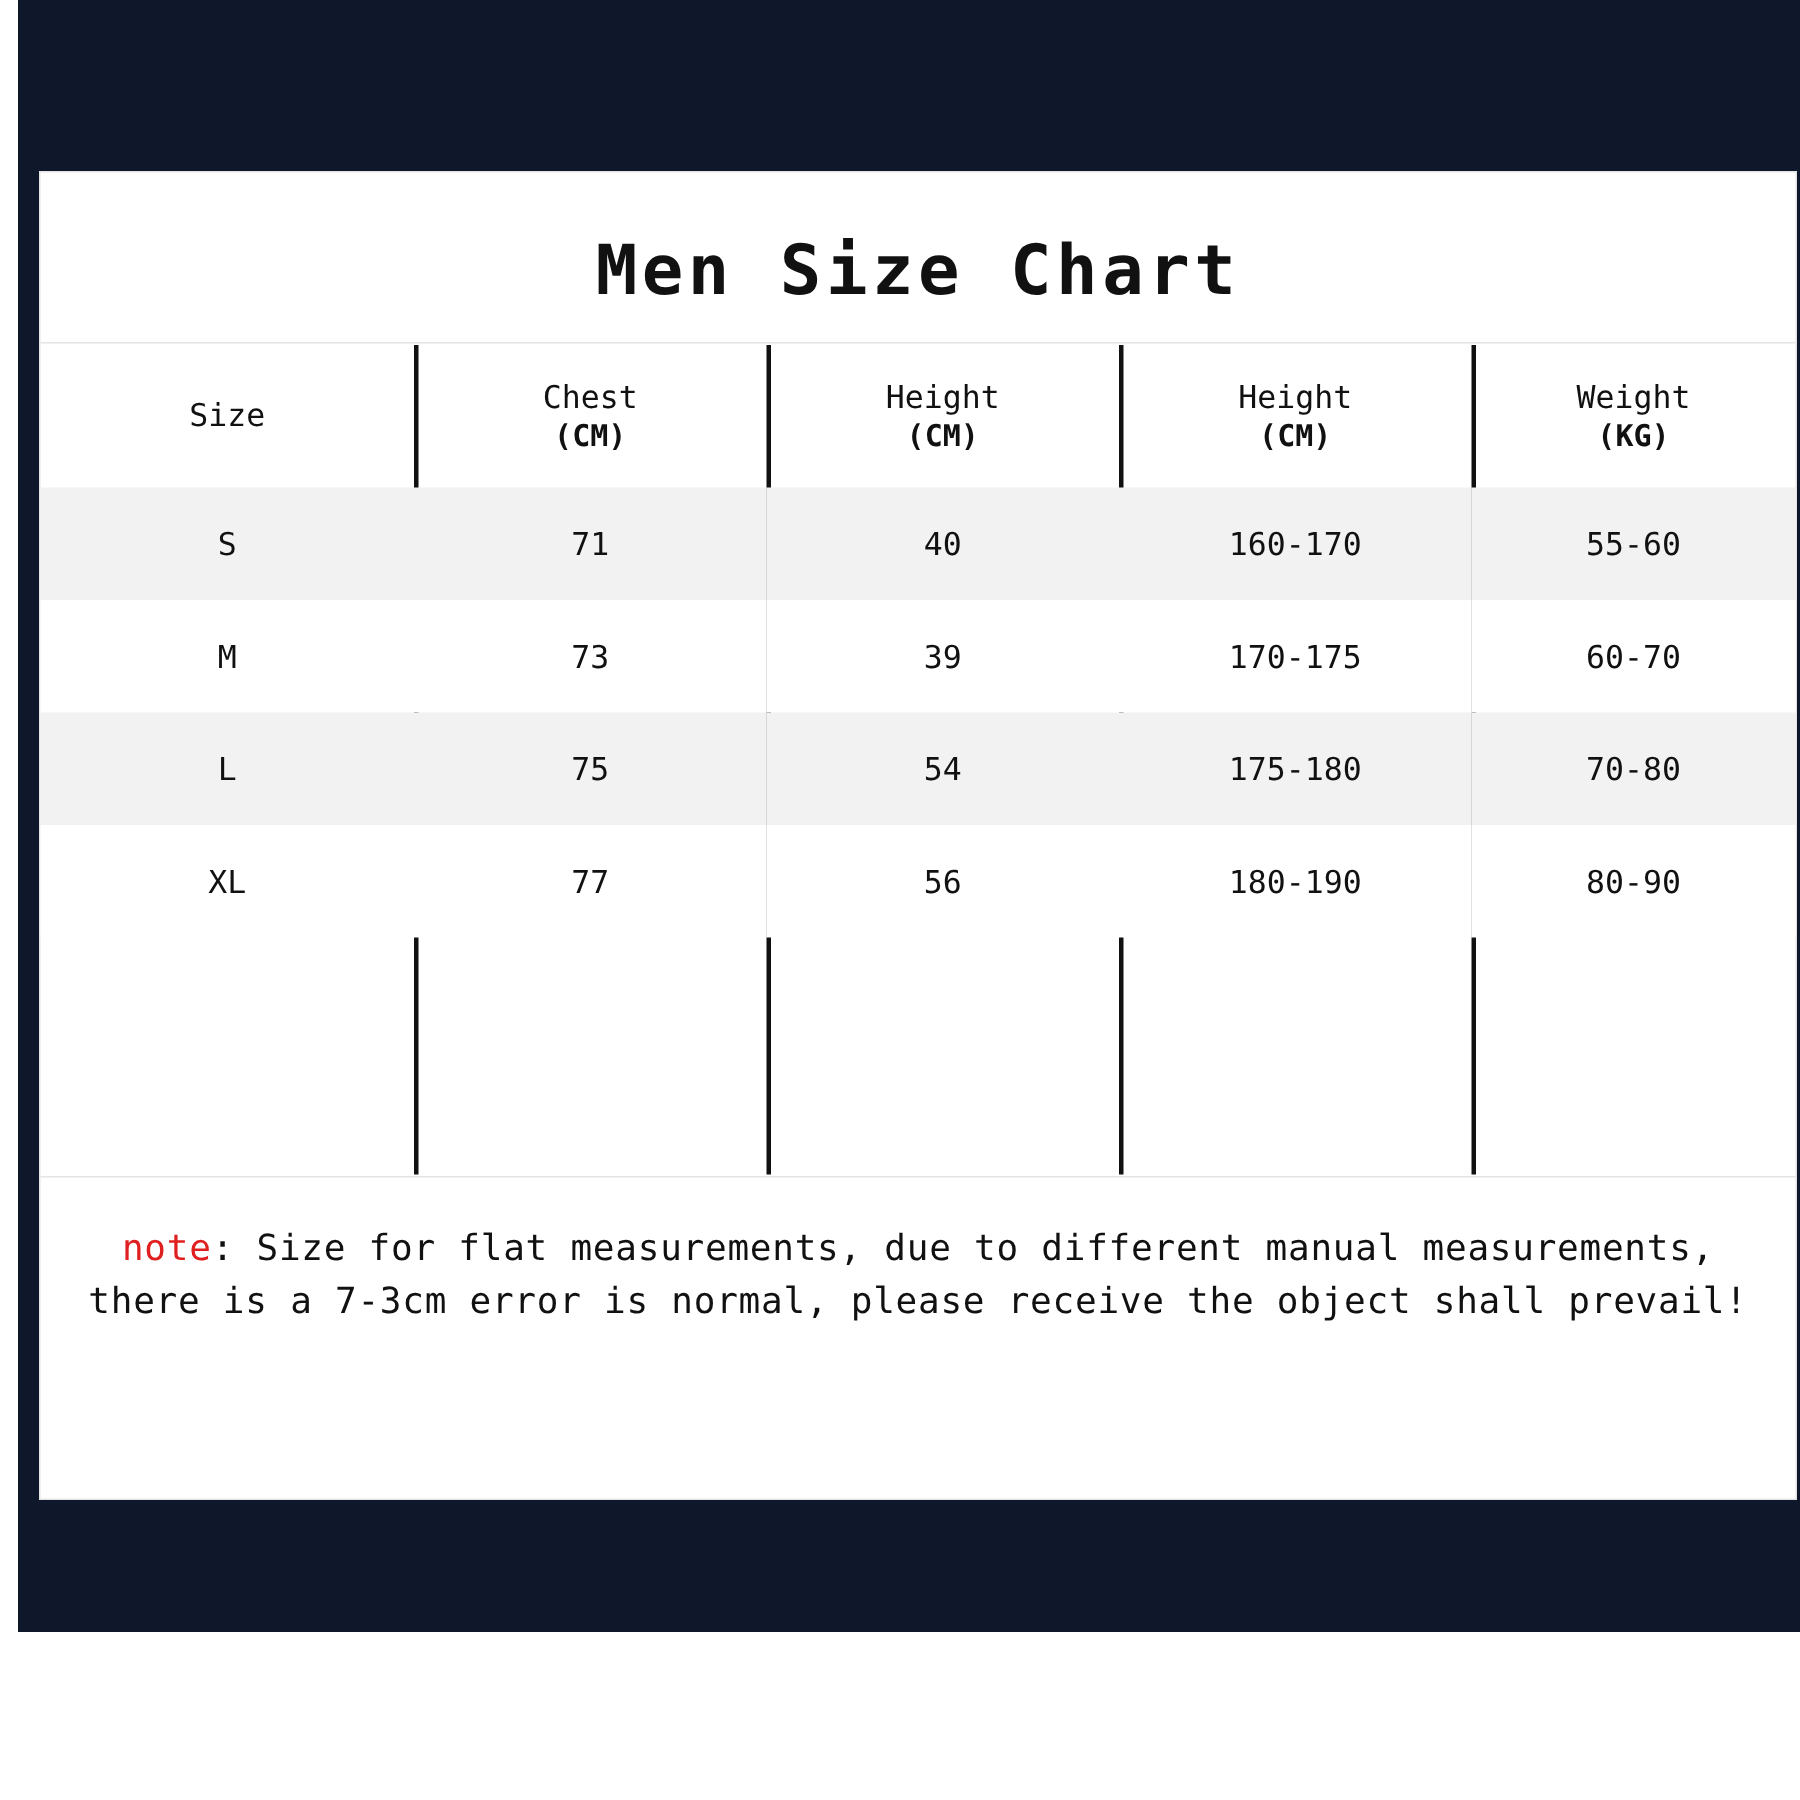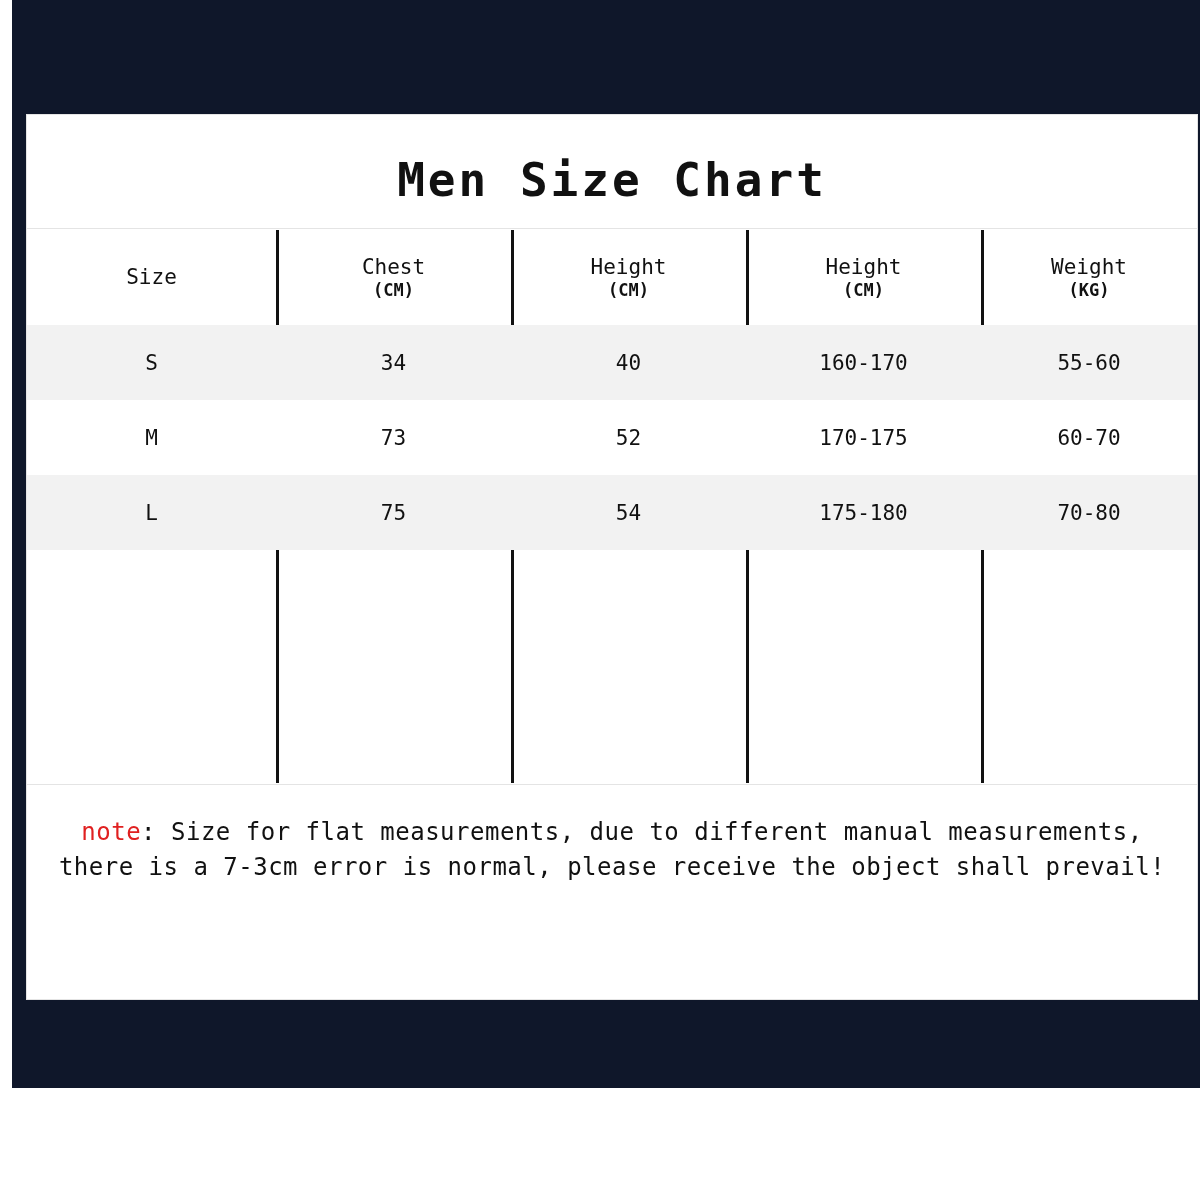--- a/index.html
+++ b/index.html
@@ -59,21 +59,21 @@
     padding: 0;
   }
   table.size-table thead th {
     height: 95px;
     font-weight: normal;
     line-height: 1.25;
   }
   table.size-table thead th .unit {
     font-weight: bold;
     display: block;
-    font-size: 17px;
+    font-size: 20px;
   }
   table.size-table tbody tr {
     height: 75px;
   }
   table.size-table tbody tr.odd {
     background: #f2f2f2;
   }
   table.size-table tbody tr.even {
     background: #ffffff;
   }
@@ -160,38 +160,45 @@
           </th>
           <th>
             <span>Weight</span>
             <span class="unit">(KG)</span>
           </th>
         </tr>
       </thead>
       <tbody>
         <tr class="odd">
           <td>S</td>
-          <td>34</td>
+          <td>71</td>
           <td>40</td>
           <td>160-170</td>
           <td>55-60</td>
         </tr>
         <tr class="even">
           <td>M</td>
           <td>73</td>
-          <td>52</td>
+          <td>39</td>
           <td>170-175</td>
           <td>60-70</td>
         </tr>
         <tr class="odd">
           <td>L</td>
           <td>75</td>
           <td>54</td>
           <td>175-180</td>
           <td>70-80</td>
         </tr>
+        <tr class="even">
+          <td>XL</td>
+          <td>77</td>
+          <td>56</td>
+          <td>180-190</td>
+          <td>80-90</td>
+        </tr>
       </tbody>
     </table>
 
     <div class="note"><span class="note-label">note</span><span>:</span> <span>Size for flat measurements, due to different manual measurements, there is a 7-3cm error is normal, please receive the object shall prevail!</span></div>
 
   </div>
 </div>
 
 </body></html>

